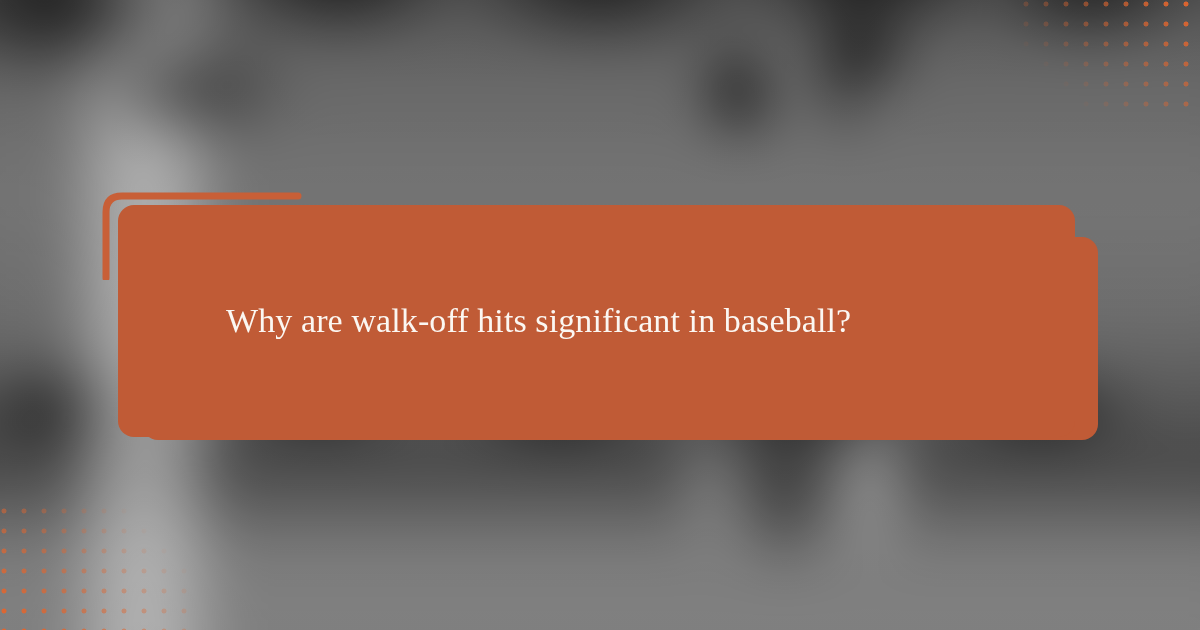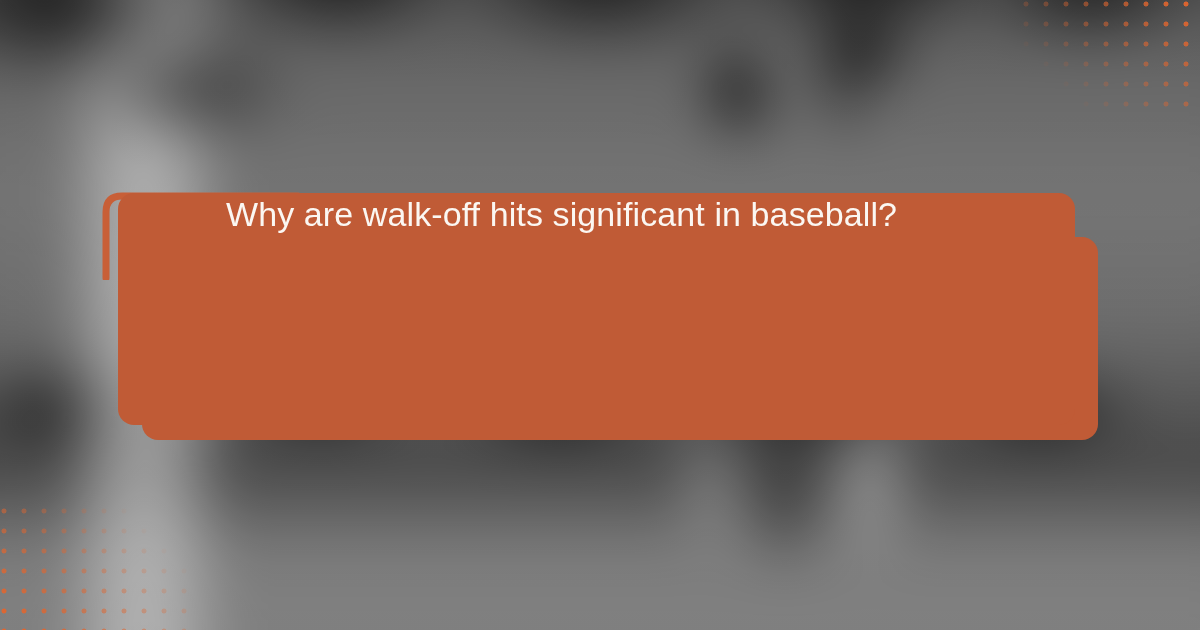--- a/index.html
+++ b/index.html
@@ -117,27 +117,28 @@
     left: 142px;
     top: 237px;
     width: 956px;
     height: 203px;
     background: #C05B36;
     border-radius: 16px;
   }
   .card-front {
     position: absolute;
     left: 118px;
-    top: 193px;
+    top: 205px;
     width: 957px;
     height: 232px;
     background: #C05B36;
     border-radius: 16px;
     display: flex;
-    align-items: flex-start;
+    align-items: center;
+    font-family: Liberation Serif, serif;
   }
   .card-title {
     color: #FBF7F2;
     font-size: 34px;
     font-weight: 400;
     letter-spacing: .1px;
     line-height: 1.25;
     padding-left: 108px;
     padding-right: 60px;
     white-space: nowrap;

